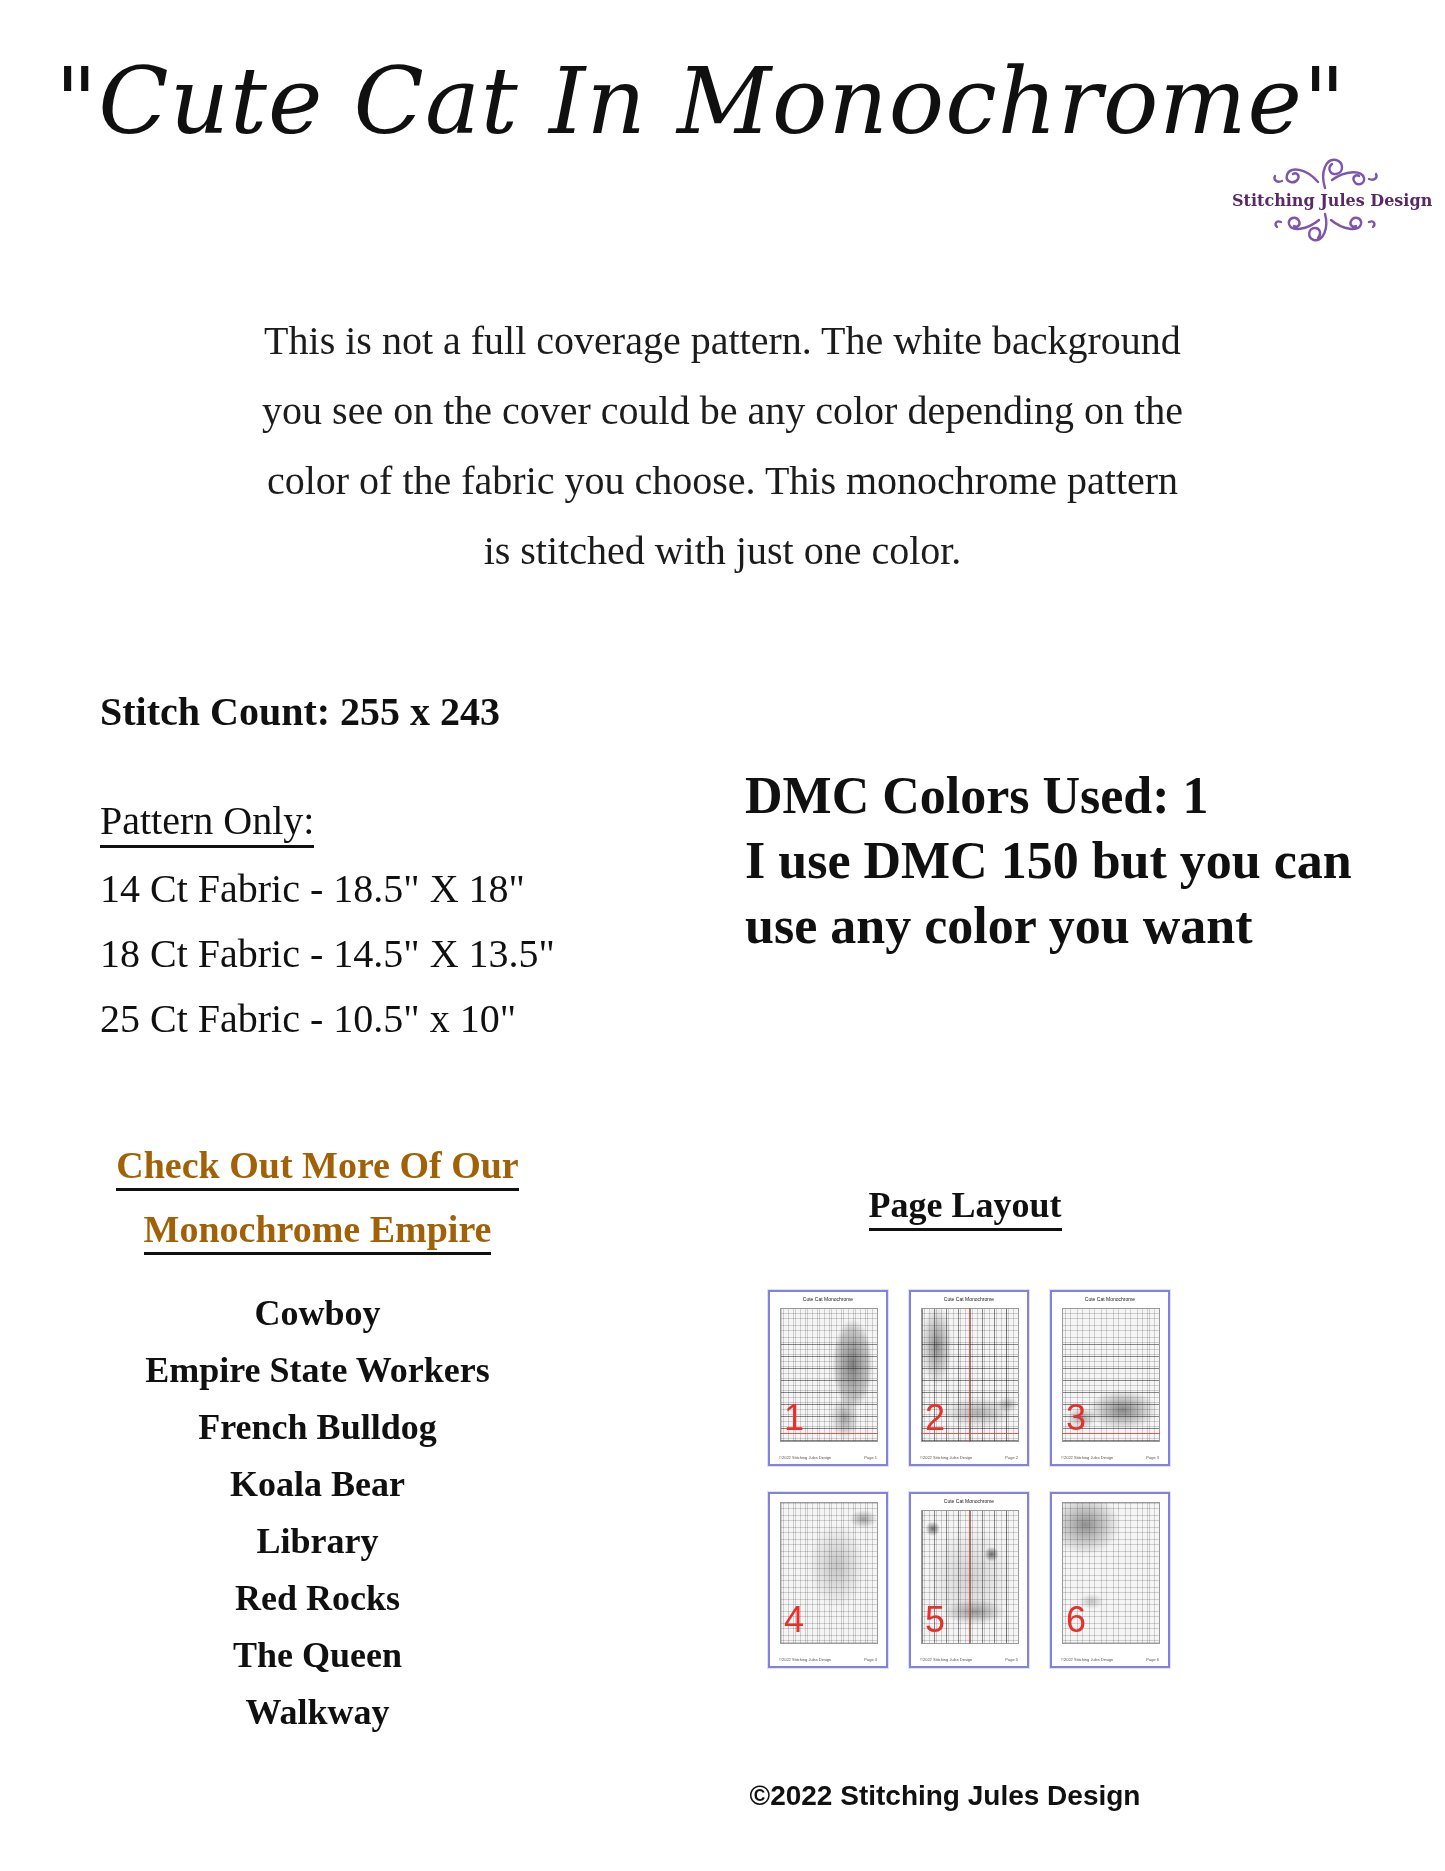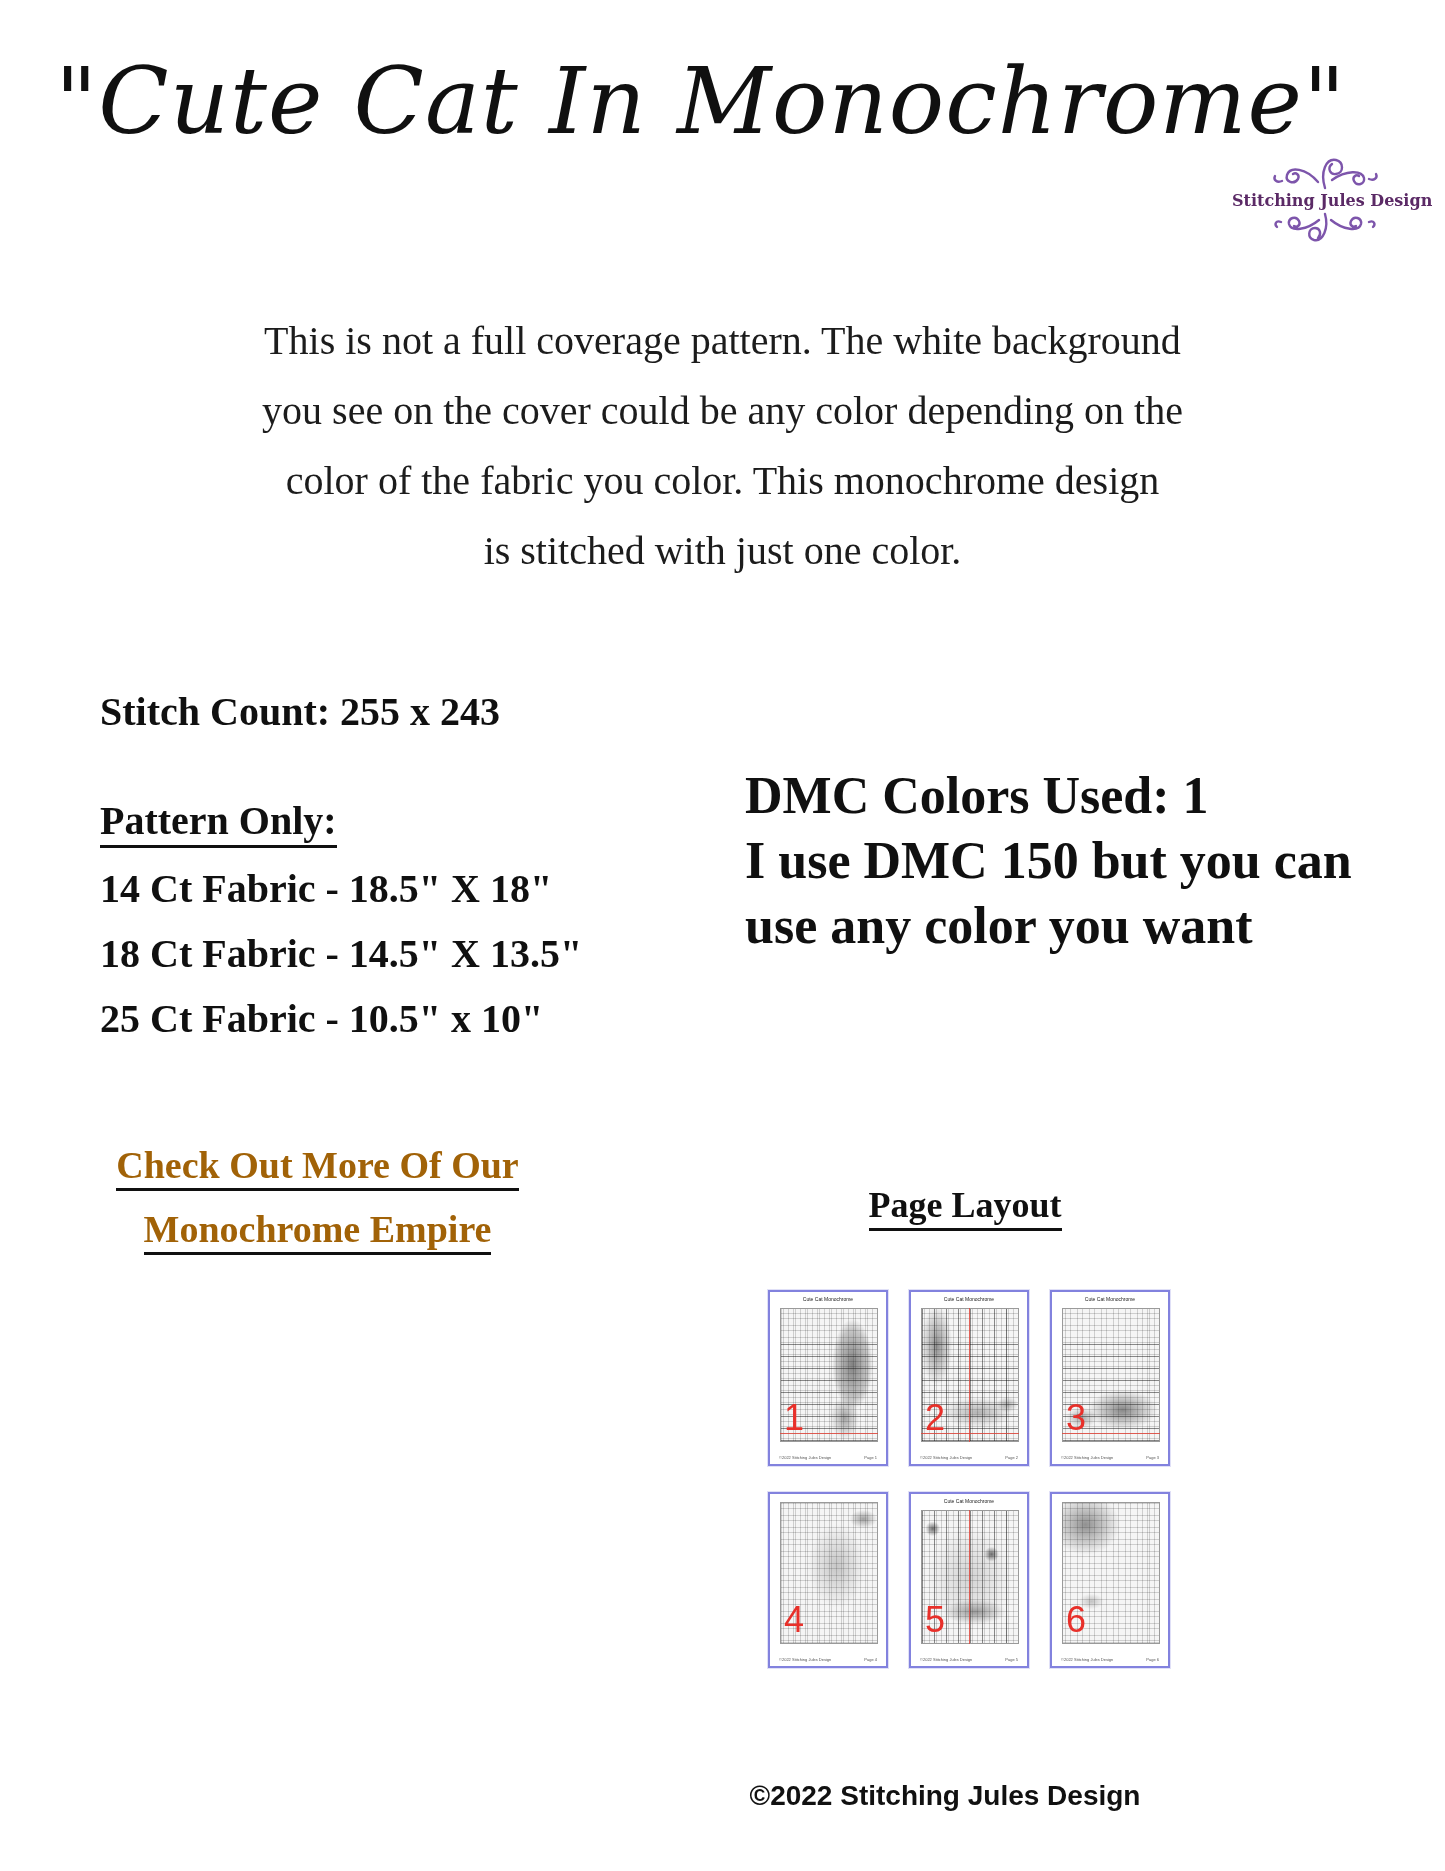--- a/index.html
+++ b/index.html
@@ -53,21 +53,21 @@
   }
   .intro span{display:block;}
   
   .stitch-count{
     position:absolute;left:100px;top:655px;
     font-size:40px;font-weight:700;color:#101010;margin-top:33px;
   }
   
   .pattern-only{
     position:absolute;left:100px;top:788px;
-    font-size:40px;font-weight:700;line-height:65px;color:#101010;
+    font-size:40px;font-weight:400;line-height:65px;color:#101010;
   }
   .pattern-only .heading{display:inline-block;border-bottom:3px solid #101010;line-height:1.2;margin-bottom:8px;}
   .pattern-only .line{display:block;}
   
   .dmc{
     position:absolute;left:745px;top:763px;
     font-size:52px;font-weight:700;line-height:65px;color:#101010;
   }
   .dmc span{display:block;}
   
@@ -192,21 +192,21 @@
         <path d="M48 10 C36 20 20 22 18 14 C17 8 25 5 28 11 C30 15 26 18 23 16"></path>
         <path d="M10 12 c-5 -2 -7 2 -4 5"></path>
         <path d="M98 12 c5 -2 7 2 4 5"></path>
       </g>
     </svg>
   </div>
 
   <div class="intro">
     <span>This is not a full coverage pattern. The white background</span>
     <span>you see on the cover could be any color depending on the</span>
-    <span>color of the fabric you color. This monochrome design</span>
+    <span>color of the fabric you choose. This monochrome pattern</span>
     <span>is stitched with just one color.</span>
   </div>
 
   <div class="stitch-count">Stitch Count: 255 x 243</div>
 
   <div class="pattern-only">
     <span class="heading">Pattern Only:</span>
     <span class="line">14 Ct Fabric - 18.5" X 18"</span>
     <span class="line">18 Ct Fabric - 14.5" X 13.5"</span>
     <span class="line">25 Ct Fabric - 10.5" x 10"</span>
@@ -220,20 +220,30 @@
 
   <div class="more-designs-heading">
     <span class="u">Check Out More Of Our</span><br>
     <span class="u">Monochrome Empire</span>
   </div>
 
   <div class="page-layout-heading">
     <span class="u">Page Layout</span>
   </div>
 
+  <div class="design-list">
+    <span>Cowboy</span>
+    <span>Empire State Workers</span>
+    <span>French Bulldog</span>
+    <span>Koala Bear</span>
+    <span>Library</span>
+    <span>Red Rocks</span>
+    <span>The Queen</span>
+    <span>Walkway</span>
+  </div>
 
   <div class="thumb-grid">
 
     <div class="thumb">
       <div class="thumb-title">Cute Cat Monochrome</div>
       <div class="pattern-grid"></div>
       <div class="blob b1"></div>
 
       <div class="hline" style="display: block;"></div>
       <div class="page-number">1</div>

